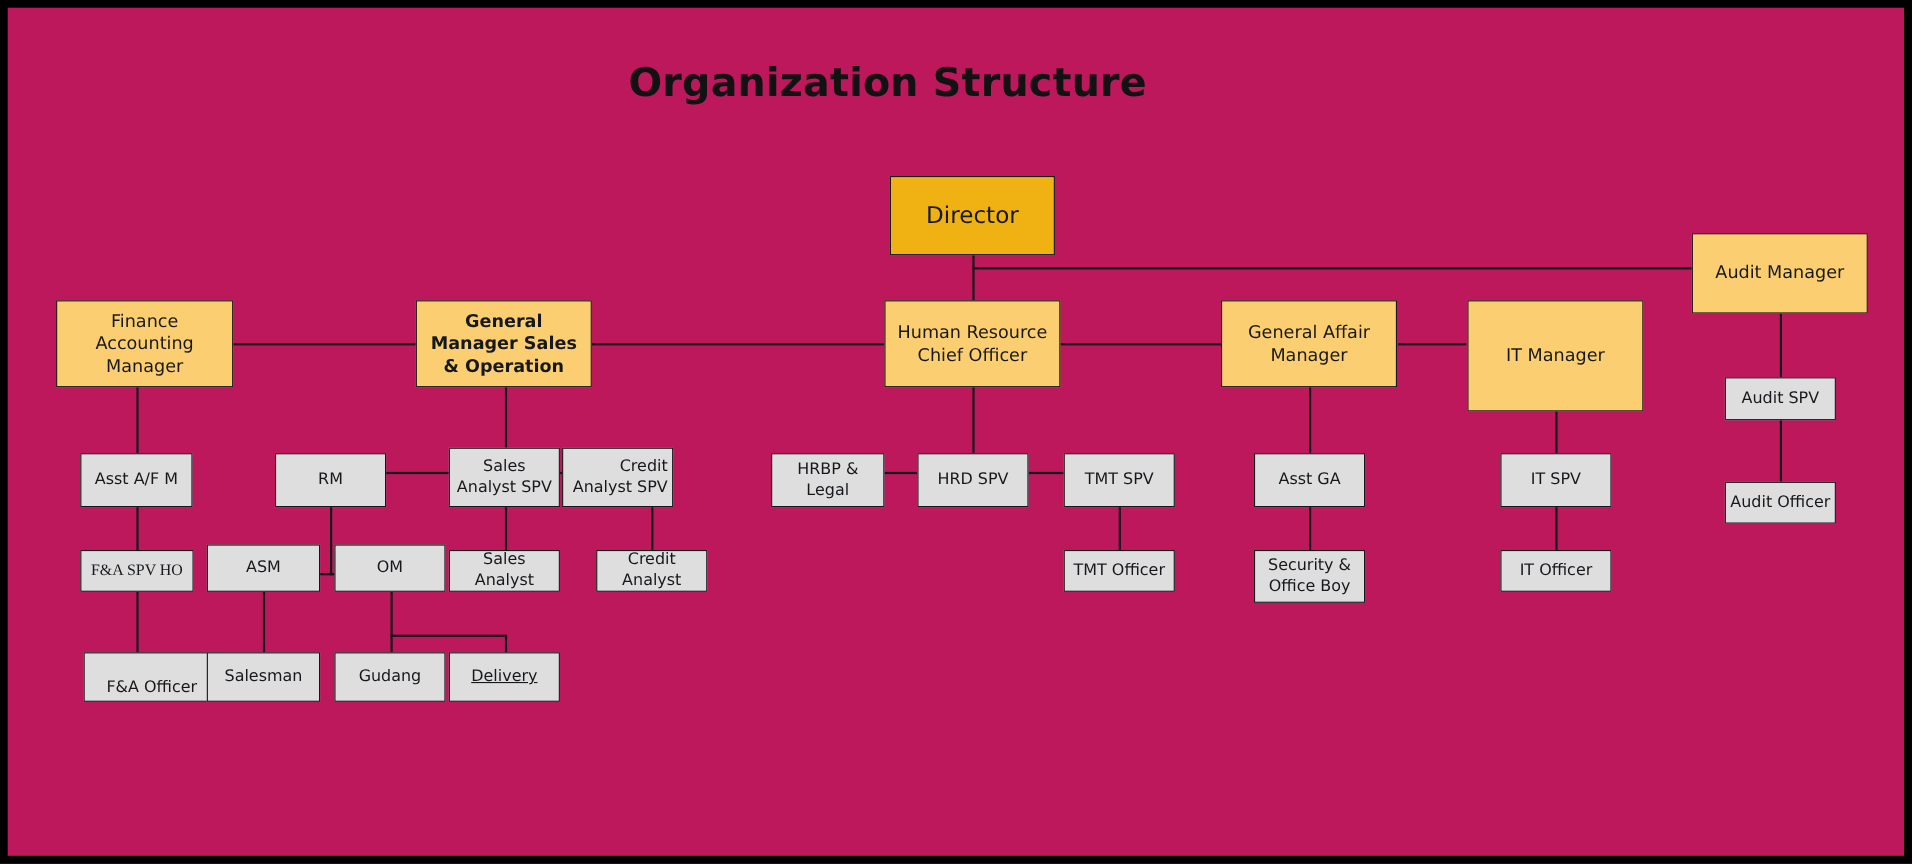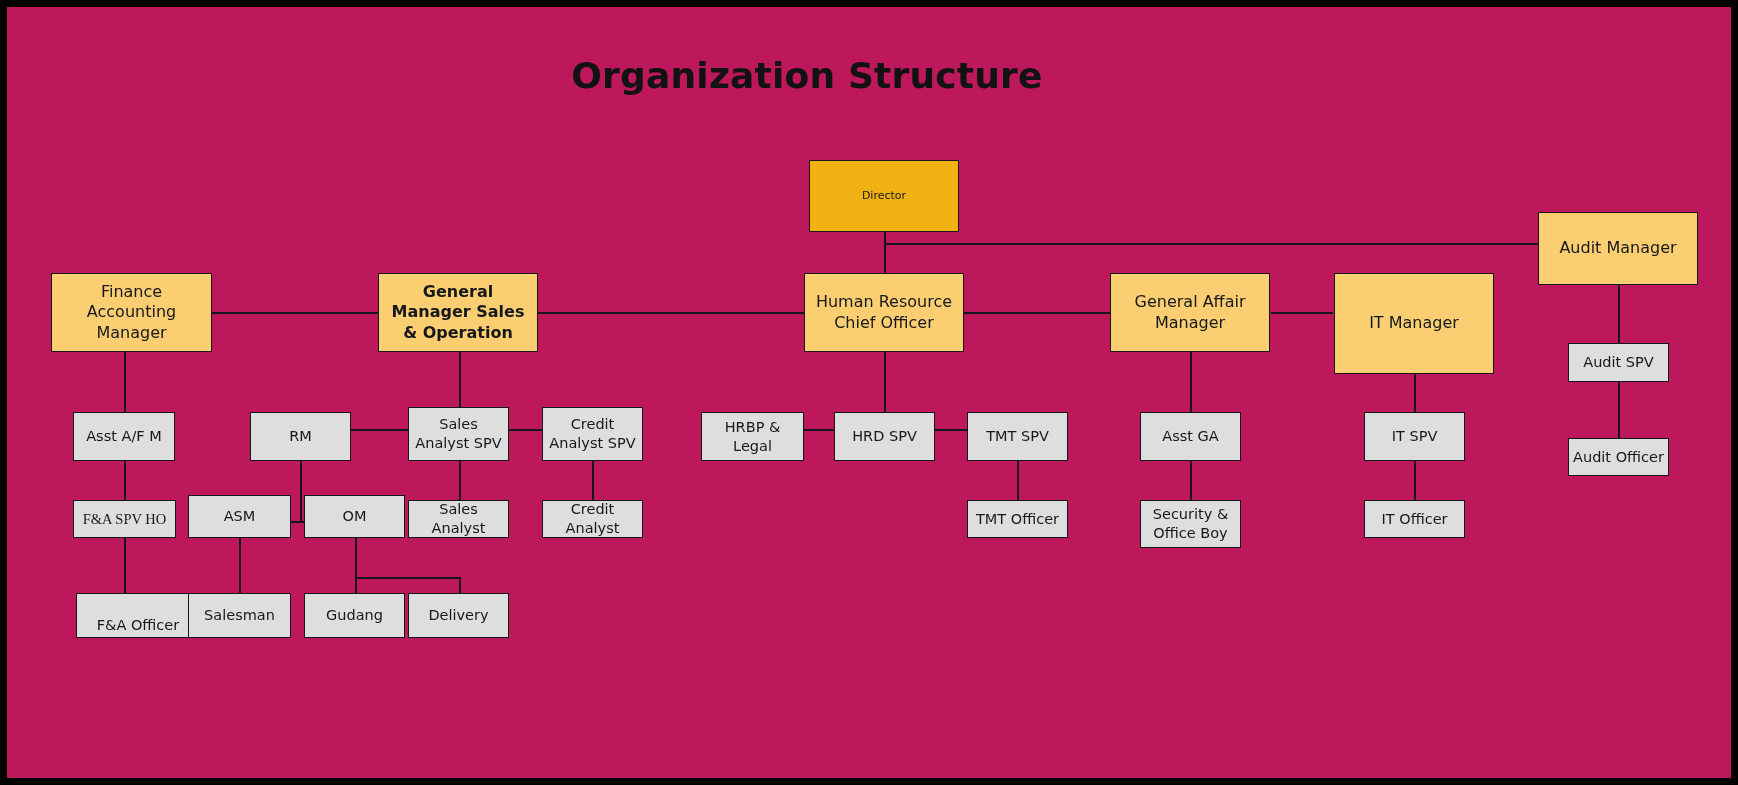--- a/index.html
+++ b/index.html
@@ -51,21 +51,21 @@
     padding: 2px 4px;
     z-index: 3;
   }
 
   .node.lead {
     background: #fbcf71;
     font-size: 16px;
   }
   .node.root {
     background: #f0b113;
-    font-size: 11px;
+    font-size: 21px;
   }
   .node.bold {
     font-weight: bold;
   }
 
   .edge {
     position: absolute;
     background: #15161a;
     z-index: 1;
   }
@@ -157,21 +157,21 @@
   </div>
 
   <div class="node" style="left:243px; top:405px; width:101px; height:49px;">
     <span>RM</span>
   </div>
 
   <div class="node" style="left:401px; top:400px; width:101px; height:54px;">
     <span>Sales Analyst SPV</span>
   </div>
 
-  <div class="node" style="left:535px; top:400px; width:101px; height:54px;">
+  <div class="node" style="left:504px; top:400px; width:101px; height:54px;text-align:right;">
     <span>Credit Analyst SPV</span>
   </div>
 
   <div class="node" style="left:694px; top:405px; width:103px; height:49px;">
     <span>HRBP &amp; Legal</span>
   </div>
 
   <div class="node" style="left:827px; top:405px; width:101px; height:49px;">
     <span>HRD SPV</span>
   </div>
@@ -233,17 +233,17 @@
   </div>
 
   <div class="node" style="left:181px; top:586px; width:103px; height:45px;">
     <span>Salesman</span>
   </div>
 
   <div class="node" style="left:297px; top:586px; width:101px; height:45px;">
     <span>Gudang</span>
   </div>
 
-  <div class="node" style="left:401px; top:586px; width:101px; height:45px;">
+  <div class="node" style="left:401px; top:586px; width:101px; height:45px;text-decoration:underline;">
     <span>Delivery</span>
   </div>
 
 </div>
 
 </body></html>

